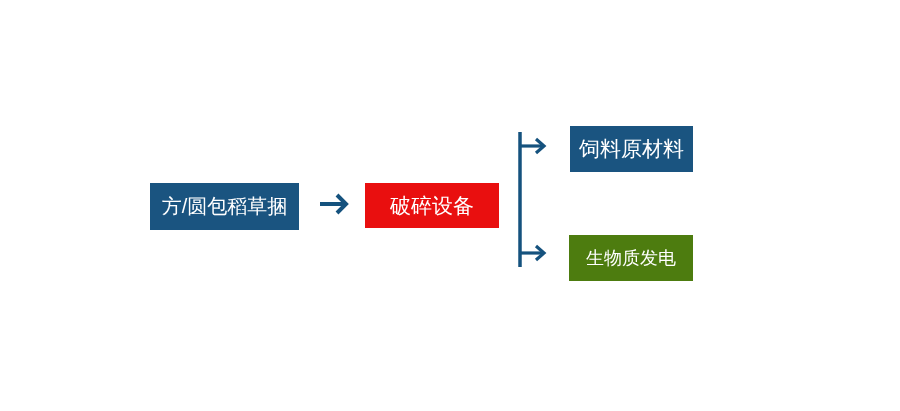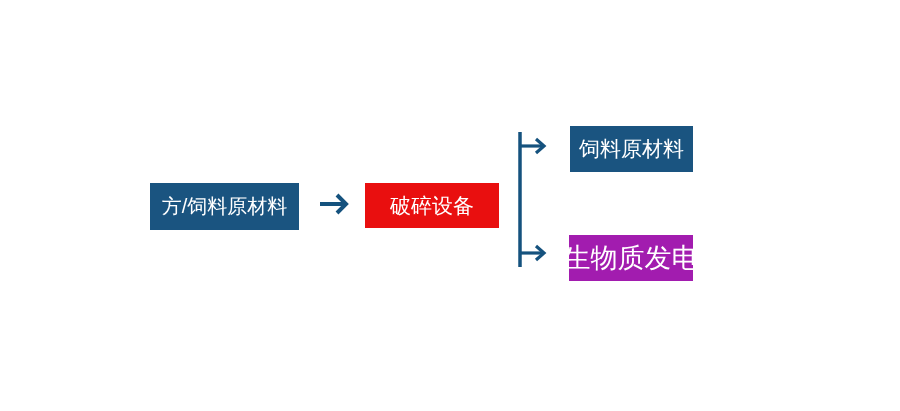--- a/index.html
+++ b/index.html
@@ -9,32 +9,32 @@
     position: absolute;
     display: flex;
     align-items: center;
     justify-content: center;
     color: #ffffff;
     white-space: nowrap;
   }
   .node-source { left: 150px; top: 183px; width: 149px; height: 47px; background: #1a5480; font-size: 20px; }
   .node-process { left: 365px; top: 183px; width: 134px; height: 45px; background: #e90f0f; font-size: 21px; }
   .node-output-top { left: 570px; top: 126px; width: 123px; height: 46px; background: #1a5480; font-size: 21px; }
-  .node-output-bottom { left: 569px; top: 235px; width: 124px; height: 46px; background: #a21caf; font-size: 27px; }
+  .node-output-bottom { left: 569px; top: 235px; width: 124px; height: 46px; background: #4d7c0f; font-size: 18px; }
   svg { position: absolute; }
   .arrow-mid { left: 315px; top: 188px; }
   .branch { left: 510px; top: 125px; }
 </style>
 </head>
 <body>
 
 <div class="stage">
 
   <div class="node node-source">
-    <span>方/饲料原材料</span>
+    <span>方/圆包稻草捆</span>
   </div>
 
   <svg class="arrow-mid" width="42" height="32" viewBox="0 0 42 32">
     <line x1="5" y1="16" x2="29" y2="16" stroke="#15527e" stroke-width="4"></line>
     <polyline points="22,7 31,16 22,25" fill="none" stroke="#15527e" stroke-width="4"></polyline>
   </svg>
 
   <div class="node node-process">
     <span>破碎设备</span>
   </div>

